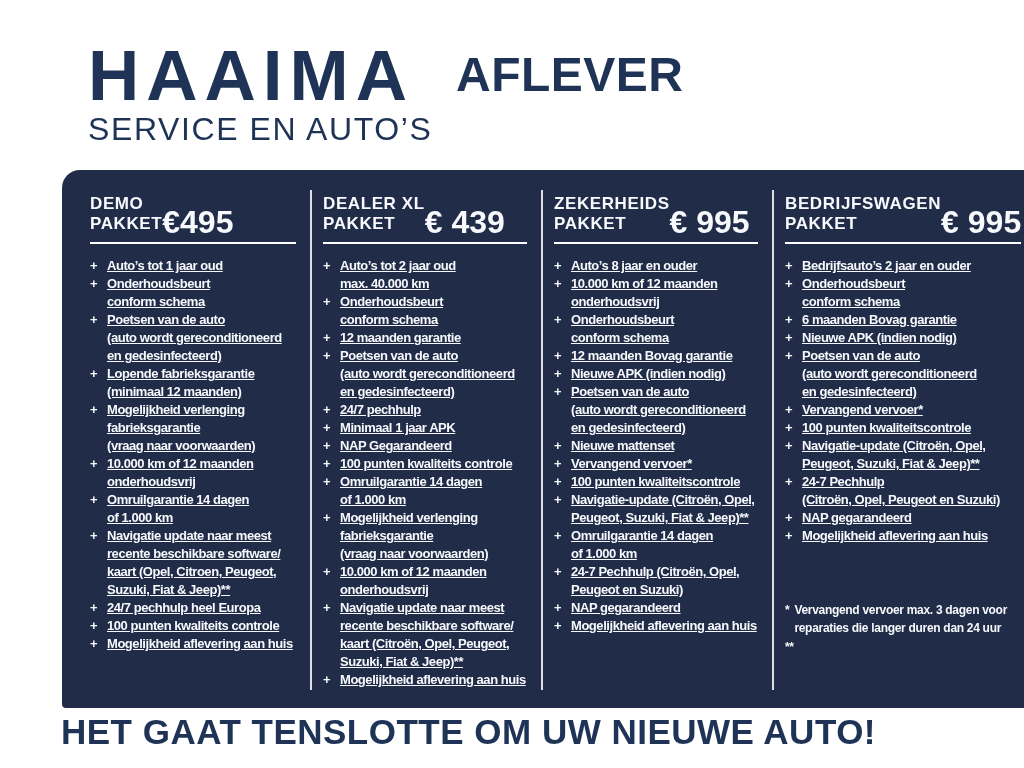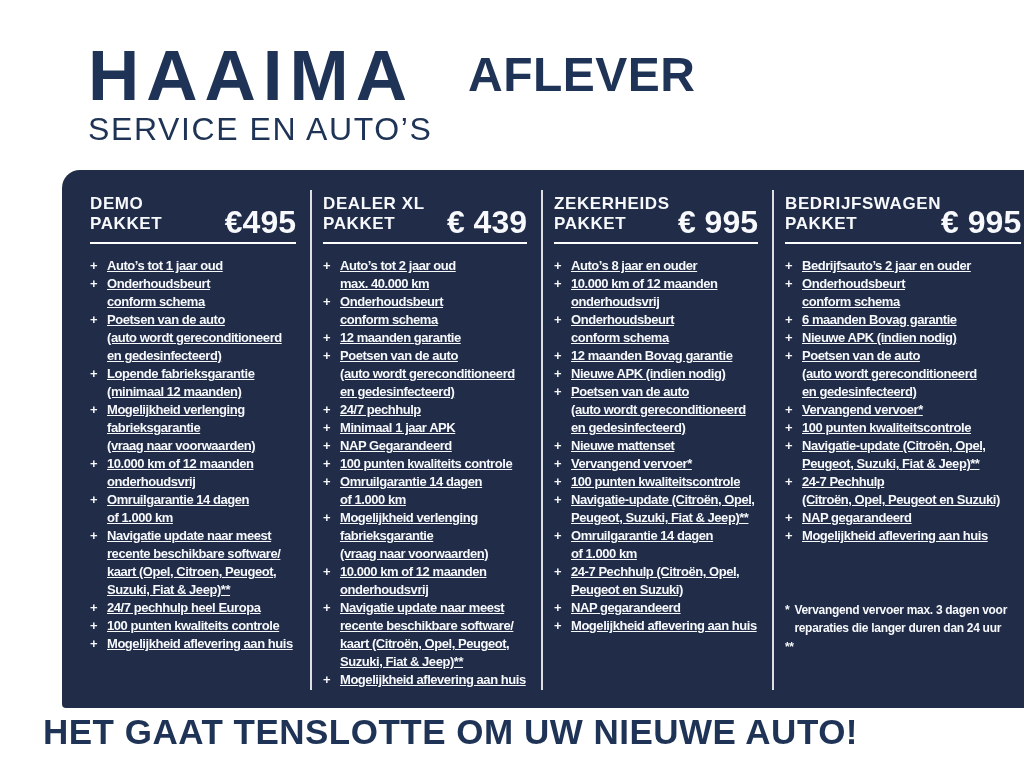--- a/index.html
+++ b/index.html
@@ -4,50 +4,50 @@
 <style>
   * { margin:0; padding:0; box-sizing:border-box; }
   html,body { width:1024px; height:768px; overflow:hidden; background:#ffffff;
     font-family:"Liberation Sans","DejaVu Sans",sans-serif; }
   .page { position:relative; width:1024px; height:556px; background:#ffffff;padding-left:47px; }
 
   
   .logo { position:absolute; left:88px; top:44px; color:#1e3355; }
   .logo-name { font-size:71px; font-weight:700; letter-spacing:7px; line-height:64px; }
   .logo-tagline { font-size:32px; font-weight:400; letter-spacing:1.6px; margin-top:3px; }
-  .afl-title { position:absolute; left:468px; top:52px; color:#1e3355;
+  .afl-title { position:absolute; left:456px; top:52px; color:#1e3355;
     font-size:48px; font-weight:700; letter-spacing:0.5px; line-height:45px; }
 
   
   .panel { position:absolute; left:62px; top:170px; right:-30px; height:538px;
     background:#202c48; border-radius:18px 0 0 4px;
     display:grid; grid-template-columns:248px 231px 231px 1fr; color:#f7f9fc; }
   .col { position:relative; padding:24px 14px 0 13px; }
   .col:first-child { padding-left:28px; }
   .col:last-child { padding-right:46px; }
   .col + .col::before { content:''; position:absolute; left:0; top:20px; bottom:18px;
     width:1.5px; background:rgba(255,255,255,0.85); }
 
-  .pkg-head { display:flex; justify-content:space-between; align-items:flex-end; }
+  .pkg-head { display:flex; justify-content:flex-start; align-items:flex-end; }
   .pkg-title { font-size:17px; line-height:20px; font-weight:700; letter-spacing:0.6px; white-space:nowrap; }
   .pkg-price { font-size:32px; font-weight:700; line-height:24px; white-space:nowrap; }
   .pkg-rule { height:0; border-bottom:2px solid #ffffff; margin-top:8px; }
 
   .pkg-items { margin-top:13px; font-size:13px; line-height:18px; font-weight:700; letter-spacing:-0.45px; }
   .item { display:flex; }
   .plus { flex:none; width:17px; }
   .itxt { flex:1; white-space:nowrap;text-decoration:underline; }
 
   .fnotes { margin-top:56px; font-size:12px; line-height:18px; font-weight:700; letter-spacing:-0.3px; }
   .fn { display:flex; margin-bottom:1px; }
   .fn-marker { flex:none; margin-right:5px; }
   .fn-text { white-space:nowrap; }
 
   
-  .closing { position:absolute; left:43px; top:712px; color:#1e3355;
+  .closing { position:absolute; left:61px; top:712px; color:#1e3355;
     font-size:35px; font-weight:700; letter-spacing:0.5px; white-space:nowrap; }
 </style>
 </head>
 <body>
 
 <div class="page">
 
   <div class="logo">
     <div class="logo-name">HAAIMA</div>
     <div class="logo-tagline">SERVICE EN AUTO’S</div>

